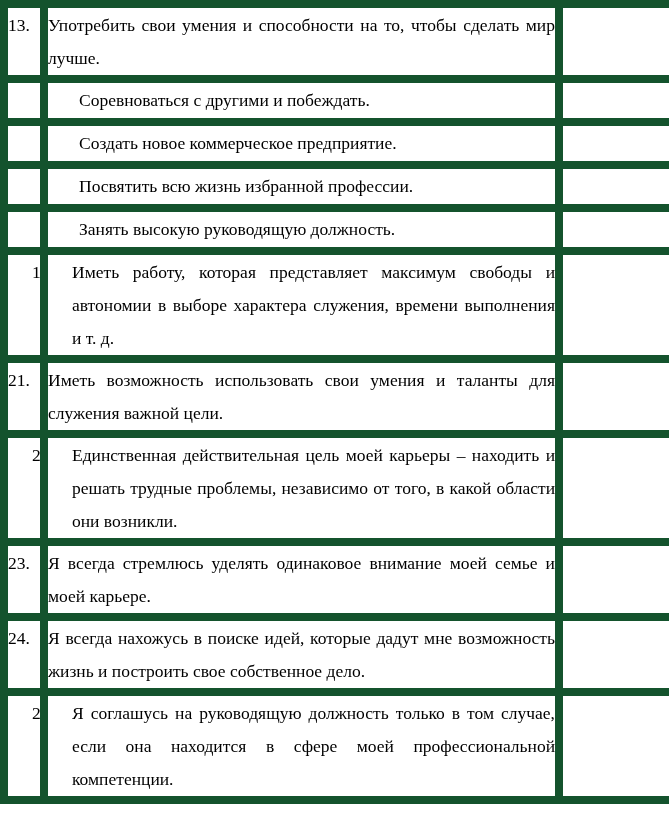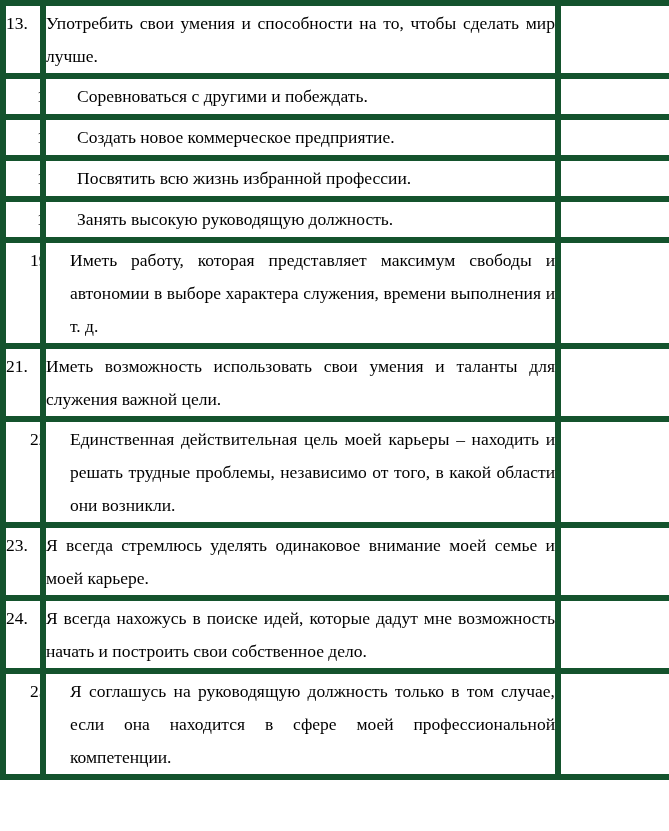--- a/index.html
+++ b/index.html
@@ -16,21 +16,21 @@
     border-collapse: collapse;
     table-layout: fixed;
     width: 669px;
     font-family: "Liberation Serif", "DejaVu Serif", serif;
     font-size: 17.5px;
     line-height: 33px;
     color: #000000;
     background: #ffffff;
   }
   table.qtable td {
-    border: 6px solid #14532d;
+    border: 8px solid #14532d;
     vertical-align: top;
     padding: 1px 0 0 0;
     overflow: hidden;
   }
   td.num {
     padding-left: 7px;
     text-align: left;
   }
   td.txt {
     padding-left: 9px;
@@ -95,21 +95,21 @@
       <td class="txt">Единственная действительная цель моей карьеры – находить и решать трудные проблемы, независимо от того, в какой области они возникли.</td>
       <td class="ans"></td>
     </tr>
     <tr class="r2">
       <td class="num">23.</td>
       <td class="txt">Я всегда стремлюсь уделять одинаковое внимание моей семье и моей карьере.</td>
       <td class="ans"></td>
     </tr>
     <tr class="r2">
       <td class="num">24.</td>
-      <td class="txt">Я всегда нахожусь в поиске идей, которые дадут мне возможность начать и построить свои собственное дело.</td>
+      <td class="txt">Я всегда нахожусь в поиске идей, которые дадут мне возможность жизнь и построить свое собственное дело.</td>
       <td class="ans"></td>
     </tr>
     <tr class="r3">
       <td class="num">25.</td>
       <td class="txt">Я соглашусь на руководящую должность только в том случае, если она находится в сфере моей профессиональной компетенции.</td>
       <td class="ans"></td>
     </tr>
   </tbody>
 </table>
 

